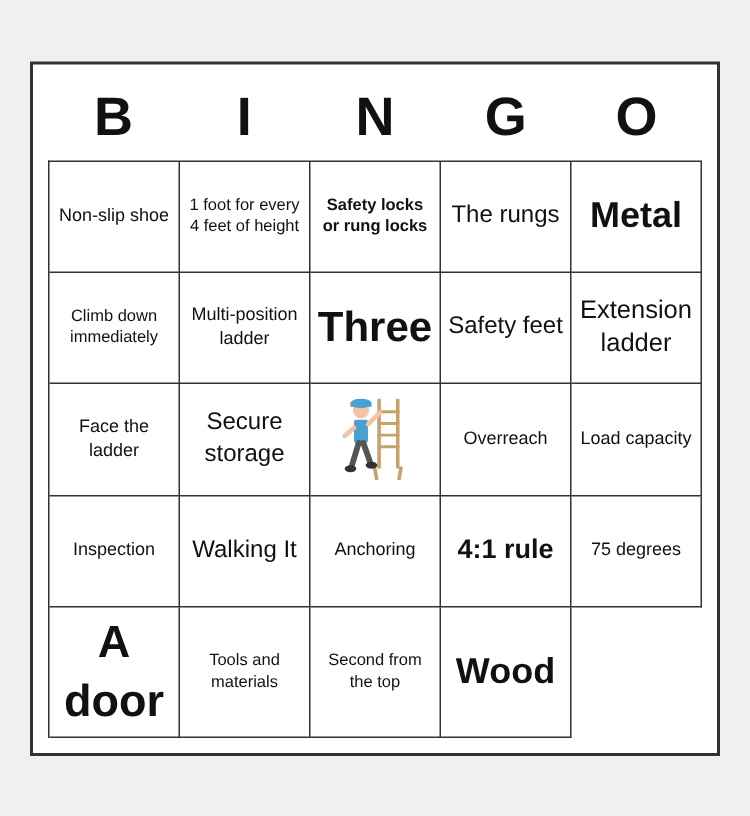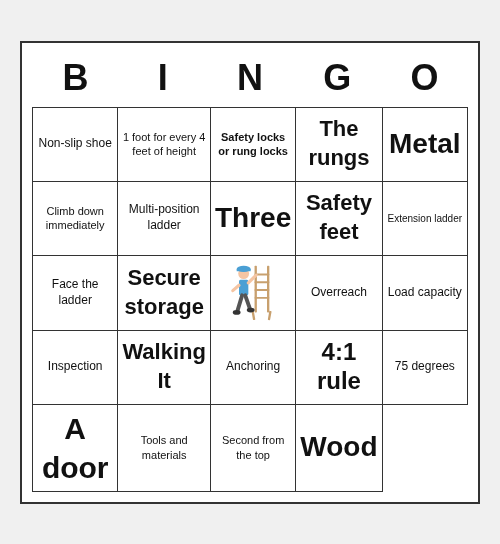--- a/index.html
+++ b/index.html
@@ -44,26 +44,25 @@
       align-items: center;
       justify-content: center;
       text-align: center;
       padding: 4px;
       font-size: 12px;
       line-height: 1.3;
       color: #111;
       position: relative;
     }
     .bingo-cell.large-text {
-      font-size: 22px;
-      font-weight: bold;
-      justify-content: flex-end;
+      font-size: 16px;
+      font-weight: normal;
     }
     .bingo-cell.xl-text {
-      font-size: 28px;
+      font-size: 24px;
       font-weight: bold;
     }
     .bingo-cell.xxl-text {
       font-size: 28px;
       font-weight: bold;
     }
     .bingo-cell.center-image {
       padding: 2px;
     }
     .worker-svg {
@@ -106,21 +105,21 @@
     </div>
     <div class="bingo-cell">
       <span>Multi-position ladder</span>
     </div>
     <div class="bingo-cell xxl-text">
       <span>Three</span>
     </div>
     <div class="bingo-cell large-text">
       <span>Safety feet</span>
     </div>
-    <div class="bingo-cell" style="font-size:10px;">
+    <div class="bingo-cell" style="font-size:17px;">
       <span>Extension ladder</span>
     </div>
 
     <div class="bingo-cell">
       <span>Face the ladder</span>
     </div>
     <div class="bingo-cell large-text">
       <span>Secure storage</span>
     </div>
     <div class="bingo-cell center-image">
@@ -164,21 +163,21 @@
 
     <div class="bingo-cell">
       <span>Inspection</span>
     </div>
     <div class="bingo-cell large-text">
       <span>Walking It</span>
     </div>
     <div class="bingo-cell">
       <span>Anchoring</span>
     </div>
-    <div class="bingo-cell xxl-text" style="font-size:24px; font-weight:bold; line-height:1.2;">
+    <div class="bingo-cell xxl-text" style="font-size:18px; font-weight:bold; line-height:1.2;">
       <span>4:1 rule</span>
     </div>
 
     <div class="bingo-cell">
       <span>75 degrees</span>
     </div>
     <div class="bingo-cell" style="font-size:30px; font-weight:bold;justify-content:center;">
       <span>A door</span>
     </div>
     <div class="bingo-cell" style="font-size:11px;">

